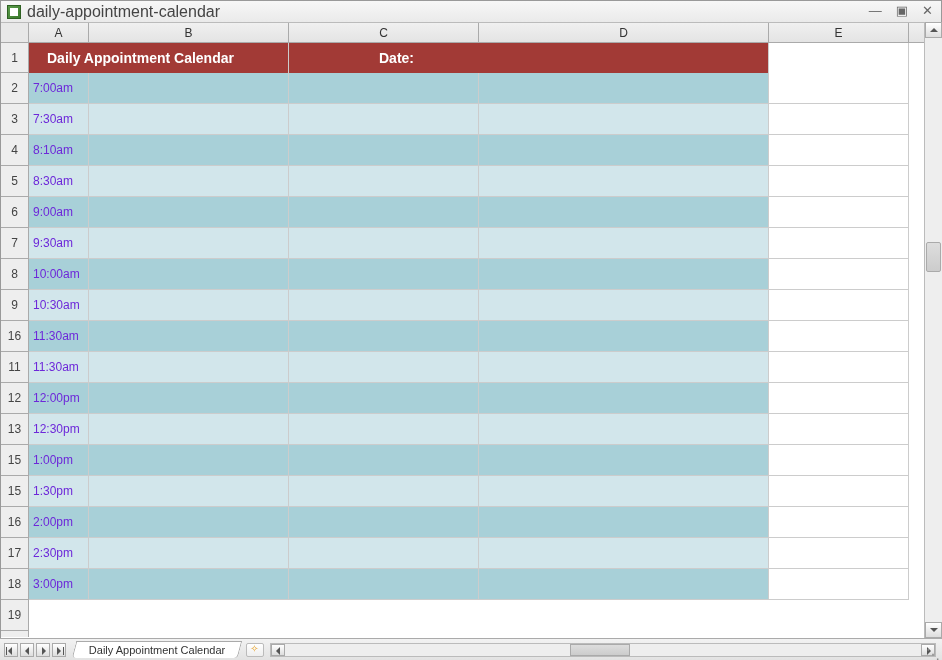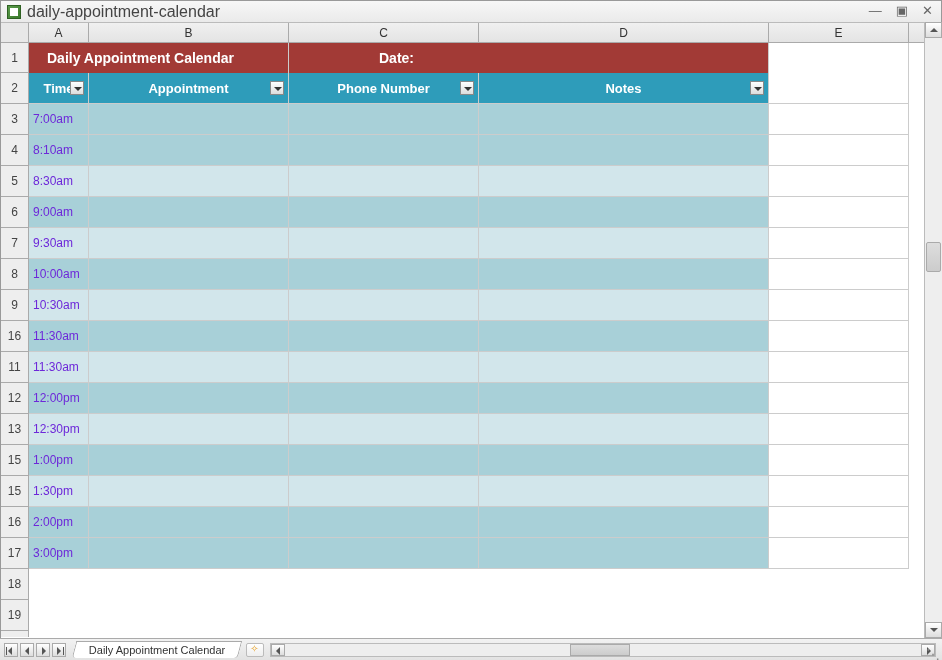--- a/index.html
+++ b/index.html
@@ -181,34 +181,34 @@
       <div class="row-head">18</div>
       <div class="row-head">19</div>
     </div>
   <div class="cells" id="cells">
       <div class="row first banner-row">
         <div class="cell banner" style="width: 260px;">Daily Appointment Calendar</div>
         <div class="cell banner part2" style="width: 480px; justify-content: flex-start; padding-left: 90px;">Date:</div>
         <div class="cell empty-col" style="width: 140px;"></div>
       </div>
       <div class="row">
-        <div class="cell hdr" style="width: 60px;">Time<div class="filter-btn"></div></div>
-        <div class="cell hdr" style="width: 200px;">Appointment<div class="filter-btn"></div></div>
-        <div class="cell hdr" style="width: 190px;">Phone Number<div class="filter-btn"></div></div>
-        <div class="cell hdr" style="width: 290px;">Notes<div class="filter-btn"></div></div>
-        <div class="cell empty-col" style="width: 140px;"></div>
-      </div>
-      <div class="row">
         <div class="cell time-cell data-odd" style="width: 60px;">7:00am</div>
         <div class="cell data-odd" style="width: 200px;"></div>
         <div class="cell data-odd" style="width: 190px;"></div>
         <div class="cell data-odd" style="width: 290px;"></div>
         <div class="cell empty-col" style="width: 140px;"></div>
       </div>
       <div class="row">
+        <div class="cell time-cell data-even" style="width: 60px;">7:30am</div>
+        <div class="cell data-even" style="width: 200px;"></div>
+        <div class="cell data-even" style="width: 190px;"></div>
+        <div class="cell data-even" style="width: 290px;"></div>
+        <div class="cell empty-col" style="width: 140px;"></div>
+      </div>
+      <div class="row">
         <div class="cell time-cell data-odd" style="width: 60px;">8:10am</div>
         <div class="cell data-odd" style="width: 200px;"></div>
         <div class="cell data-odd" style="width: 190px;"></div>
         <div class="cell data-odd" style="width: 290px;"></div>
         <div class="cell empty-col" style="width: 140px;"></div>
       </div>
       <div class="row">
         <div class="cell time-cell data-even" style="width: 60px;">8:30am</div>
         <div class="cell data-even" style="width: 200px;"></div>
         <div class="cell data-even" style="width: 190px;"></div>
@@ -283,20 +283,27 @@
         <div class="cell data-even" style="width: 200px;"></div>
         <div class="cell data-even" style="width: 190px;"></div>
         <div class="cell data-even" style="width: 290px;"></div>
         <div class="cell empty-col" style="width: 140px;"></div>
       </div>
       <div class="row">
         <div class="cell time-cell data-odd" style="width: 60px;">2:00pm</div>
         <div class="cell data-odd" style="width: 200px;"></div>
         <div class="cell data-odd" style="width: 190px;"></div>
         <div class="cell data-odd" style="width: 290px;"></div>
+        <div class="cell empty-col" style="width: 140px;"></div>
+      </div>
+      <div class="row">
+        <div class="cell time-cell data-even" style="width: 60px;">2:30pm</div>
+        <div class="cell data-even" style="width: 200px;"></div>
+        <div class="cell data-even" style="width: 190px;"></div>
+        <div class="cell data-even" style="width: 290px;"></div>
         <div class="cell empty-col" style="width: 140px;"></div>
       </div>
       <div class="row">
         <div class="cell time-cell data-odd" style="width: 60px;">3:00pm</div>
         <div class="cell data-odd" style="width: 200px;"></div>
         <div class="cell data-odd" style="width: 190px;"></div>
         <div class="cell data-odd" style="width: 290px;"></div>
         <div class="cell empty-col" style="width: 140px;"></div>
       </div>
     </div>

